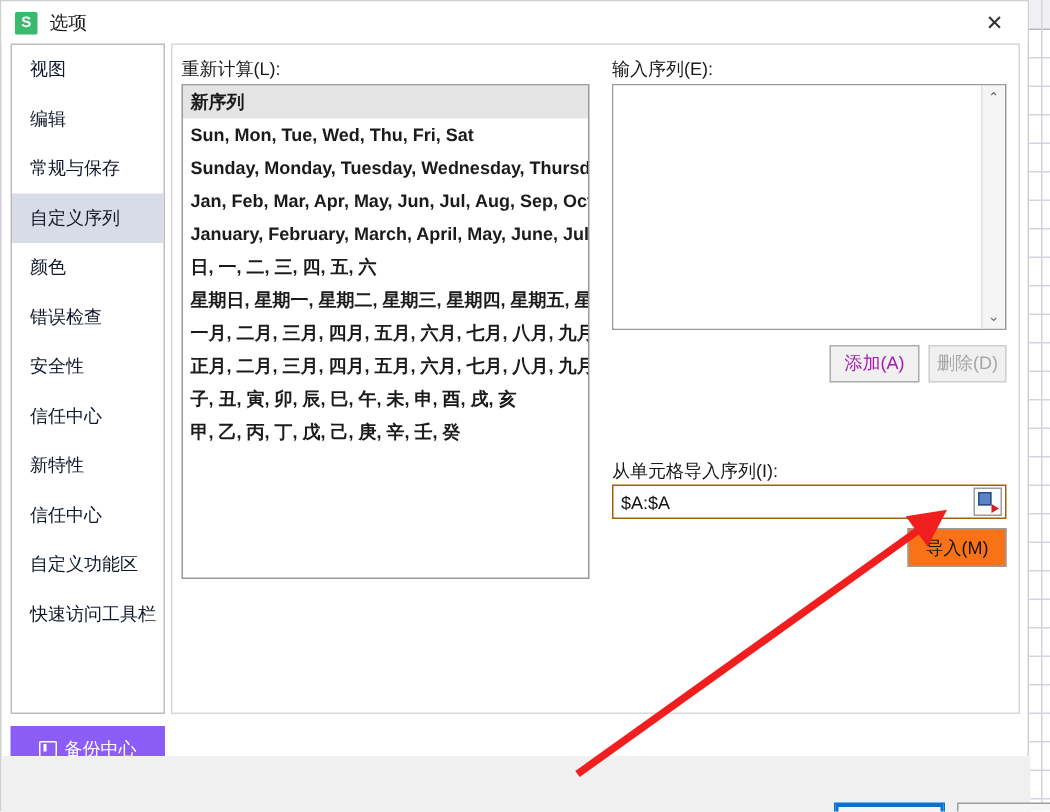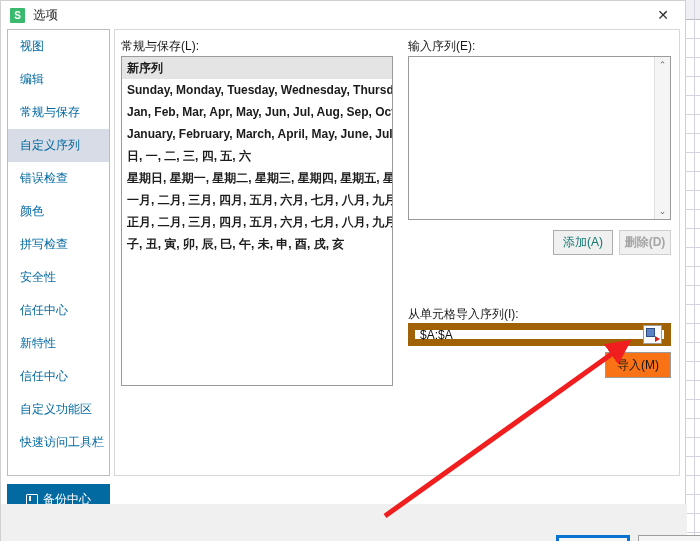--- a/index.html
+++ b/index.html
@@ -108,33 +108,33 @@
     background: #ffffff;
     border: 1px solid #bdbdbd;
     box-sizing: border-box;
     overflow: hidden;
   }
   .nav-item {
     height: 33px;
     line-height: 33px;
     padding-left: 12px;
     font-size: 12px;
-    color: #0369a1;
+    color: #0f172a;
     cursor: pointer;
     white-space: nowrap;
   }
   .nav-item.selected {
     background: #d7dce6;
   }
 
   #backup-center-btn {
     position: absolute;
     left: 6px; top: 455px;
     width: 103px; height: 31px;
-    background: #0369a1;
+    background: #8b5cf6;
     color: #ffffff;
     border: none;
     display: flex;
     align-items: center;
     justify-content: center;
     gap: 5px;
     font-size: 12px;
     cursor: pointer;
     font-family: "Liberation Sans", sans-serif;
   }
@@ -267,41 +267,40 @@
 
   
   .dlg-btn {
     position: absolute;
     height: 25px;
     background: #f0f0f0;
     border: 1px solid #adadad;
     box-sizing: border-box;
     font-family: "Liberation Sans", sans-serif;
     font-size: 12px;
-    color: #0f766e;
+    color: #a21caf;
     cursor: pointer;
     padding: 0;
   }
   .dlg-btn.disabled {
     color: #a6a6a6;
     border-color: #cfcfcf;
     background: #f0f0f0;
     cursor: default;
-    font-weight: bold;
   }
   #add-btn    { left: 438px; top: 200px; width: 60px; }
   #delete-btn { left: 504px; top: 200px; width: 52px; }
 
   
   #importfrom-label { left: 293px; top: 276px; }
   #importfrom-input-wrap {
     position: absolute;
     left: 293px; top: 293px;
     width: 263px; height: 23px;
-    border: 7px solid #a16207;
+    border: 1px solid #a16207;
     box-sizing: border-box;
     background: #ffffff;
     display: flex;
     align-items: center;
   }
   #importfrom-input {
     flex: 1;
     border: none;
     outline: none;
     font-family: "Liberation Sans", sans-serif;
@@ -428,55 +427,56 @@
     <div id="close-btn">✕</div>
   </div>
 
   <div id="dialog-body">
 
     <div id="sidebar-panel">
       <div class="nav-item">视图</div>
       <div class="nav-item">编辑</div>
       <div class="nav-item">常规与保存</div>
       <div class="nav-item selected">自定义序列</div>
+      <div class="nav-item">颜色</div>
       <div class="nav-item">错误检查</div>
-      <div class="nav-item">颜色</div>
-      <div class="nav-item">拼写检查</div>
       <div class="nav-item">安全性</div>
       <div class="nav-item">信任中心</div>
       <div class="nav-item">新特性</div>
       <div class="nav-item">信任中心</div>
       <div class="nav-item">自定义功能区</div>
       <div class="nav-item">快速访问工具栏</div>
     </div>
 
     <div id="backup-center-btn">
       <span id="backup-icon"></span>
       <span>备份中心</span>
     </div>
 
     <div id="tips-link">
       <span id="tips-icon"></span>
       <span>操作技巧</span>
     </div>
 
     <div id="content-panel">
 
-      <div class="field-label" id="customlist-label">常规与保存(L):</div>
+      <div class="field-label" id="customlist-label">重新计算(L):</div>
 
       <div id="customlist-box">
         <div class="list-row selected">新序列</div>
+        <div class="list-row">Sun, Mon, Tue, Wed, Thu, Fri, Sat</div>
         <div class="list-row">Sunday, Monday, Tuesday, Wednesday, Thursday, Frid...</div>
         <div class="list-row">Jan, Feb, Mar, Apr, May, Jun, Jul, Aug, Sep, Oct, Nov, ...</div>
         <div class="list-row">January, February, March, April, May, June, July, Augus...</div>
         <div class="list-row">日, 一, 二, 三, 四, 五, 六</div>
         <div class="list-row">星期日, 星期一, 星期二, 星期三, 星期四, 星期五, 星期六</div>
         <div class="list-row">一月, 二月, 三月, 四月, 五月, 六月, 七月, 八月, 九月, 十月, ...</div>
         <div class="list-row">正月, 二月, 三月, 四月, 五月, 六月, 七月, 八月, 九月, 十月, ...</div>
         <div class="list-row">子, 丑, 寅, 卯, 辰, 巳, 午, 未, 申, 酉, 戌, 亥</div>
+        <div class="list-row">甲, 乙, 丙, 丁, 戊, 己, 庚, 辛, 壬, 癸</div>
       </div>
 
       <div class="field-label" id="inputseq-label">输入序列(E):</div>
 
       <div id="inputseq-box">
         <textarea id="inputseq-text" placeholder="" style=""></textarea>
         <div id="inputseq-scrollbar">
           <div class="sb-arrow up">⌃</div>
           <div class="sb-arrow down">⌄</div>
         </div>

